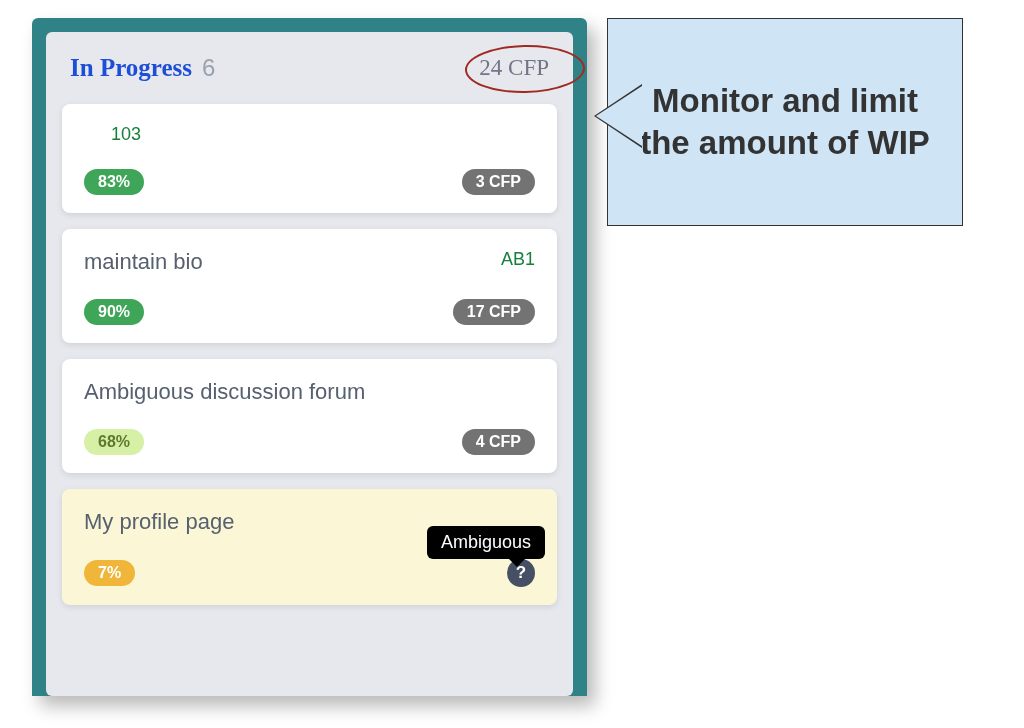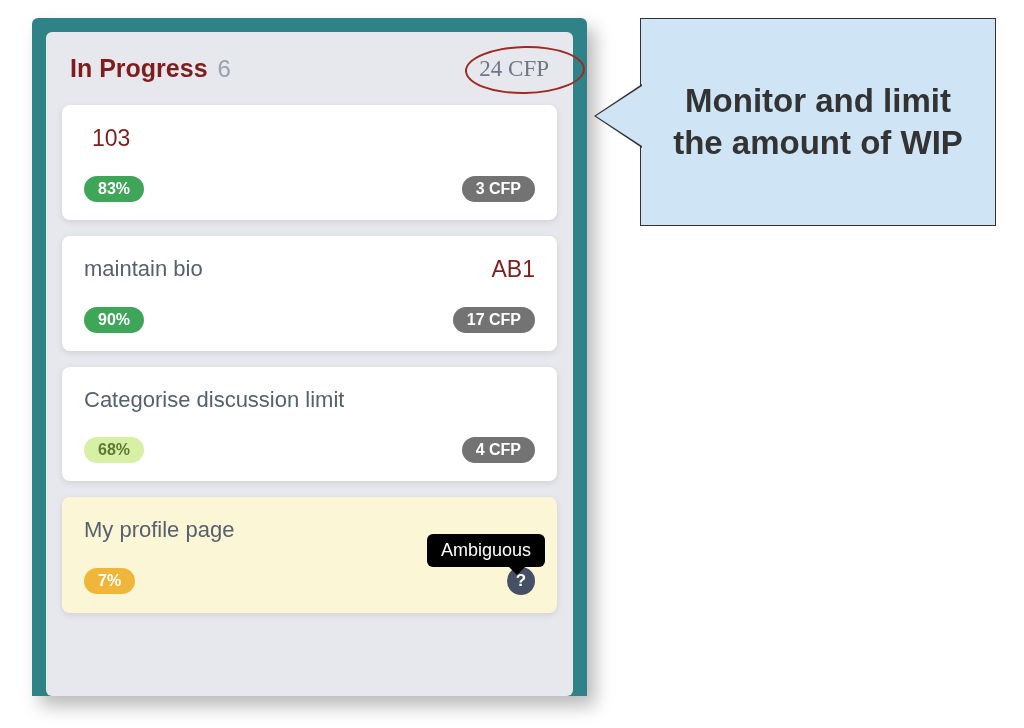--- a/index.html
+++ b/index.html
@@ -36,21 +36,22 @@
   .col-header {
     display: flex;
     align-items: center;
     justify-content: space-between;
     padding: 0 8px 22px 8px;
   }
   .col-title-wrap { display: flex; align-items: baseline; gap: 10px; }
   .col-title {
     font-size: 25px;
     font-weight: 700;
-    color: #7f1d1d;
+    color: #1d4ed8;
+    font-family: Liberation Serif, serif;
   }
   .col-count {
     font-size: 24px;
     font-weight: 400;
     color: #9aa1af;
   }
   .col-cfp {
     font-size: 23px;
     font-weight: 500;
     color: #6f7686;
@@ -89,25 +90,25 @@
   .card-title {
     font-size: 22px;
     color: #56606f;
     font-weight: 400;
     white-space: nowrap;
     overflow: hidden;
     text-overflow: clip;
     max-width: 370px;
   }
   .card-id {
-    font-size: 23px;
-    color: #7f1d1d;
+    font-size: 18px;
+    color: #15803d;
     font-weight: 400;
     white-space: nowrap;
-    margin-left: 8px;
+    margin-left: 27px;
   }
   .card-row2 {
     display: flex;
     justify-content: space-between;
     align-items: center;
   }
   .pill {
     display: inline-flex;
     align-items: center;
     justify-content: center;
@@ -153,21 +154,21 @@
     bottom: -8px;
     right: 20px;
     border-left: 8px solid transparent;
     border-right: 8px solid transparent;
     border-top: 8px solid #000000;
   }
 
   
   .callout {
     position: absolute;
-    left: 640px;
+    left: 607px;
     top: 18px;
     width: 356px;
     height: 208px;
     background: #cfe4f5;
     border: 1px solid #333333;
     display: flex;
     align-items: center;
     justify-content: center;
     text-align: center;
     font-size: 33px;
@@ -230,21 +231,21 @@
         <span class="card-id">AB1</span>
       </div>
       <div class="card-row2">
         <span class="pill pct-green">90%</span>
         <span class="pill cfp wide">17 CFP</span>
       </div>
     </div>
 
     <div class="card">
       <div class="card-row1">
-        <span class="card-title">Categorise discussion limit</span>
+        <span class="card-title">Ambiguous discussion forum</span>
         <span class="card-id"></span>
       </div>
       <div class="card-row2">
         <span class="pill pct-lime">68%</span>
         <span class="pill cfp">4 CFP</span>
       </div>
     </div>
 
     <div class="card warn">
       <div class="card-row1">

